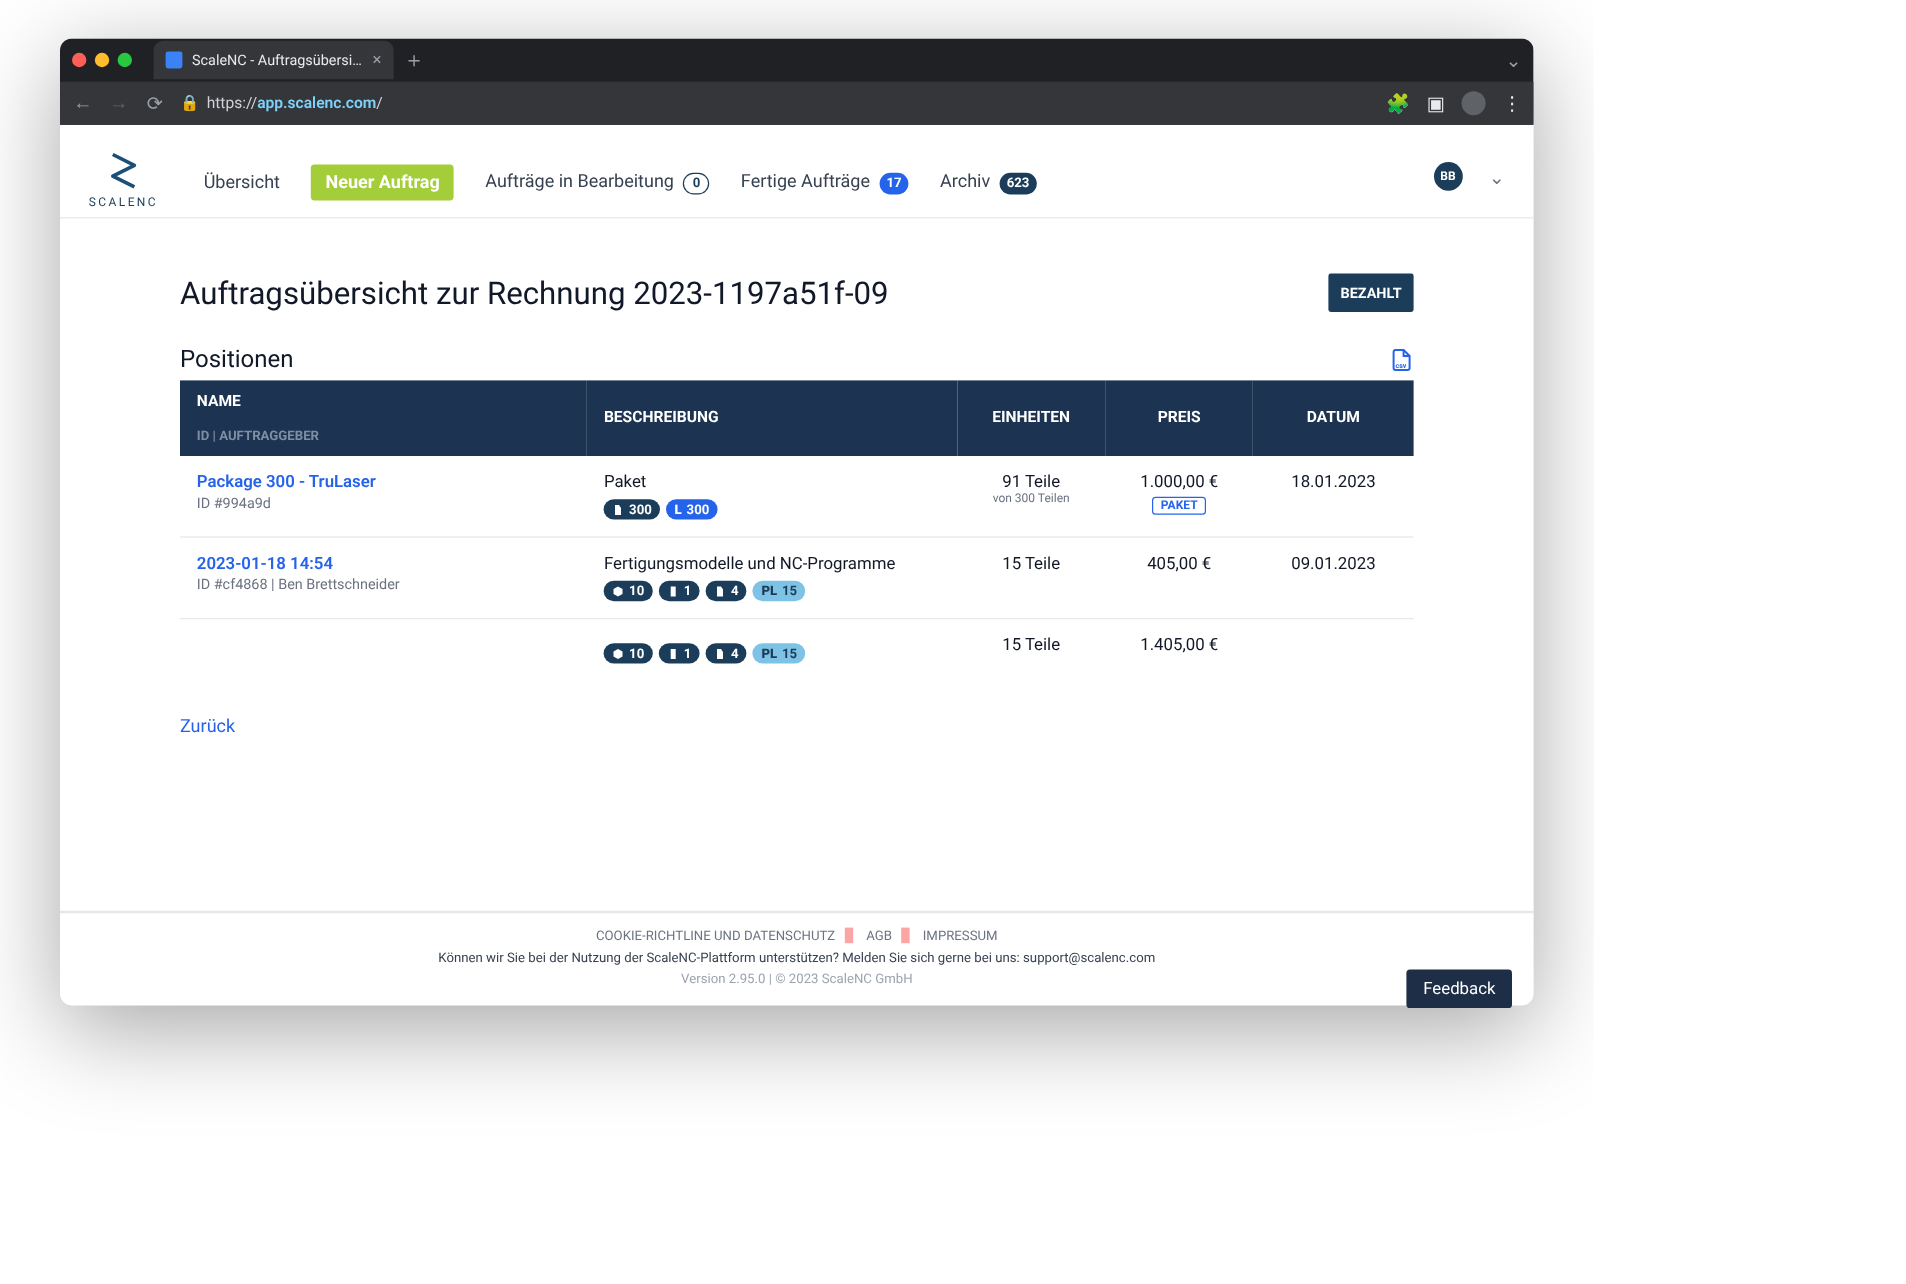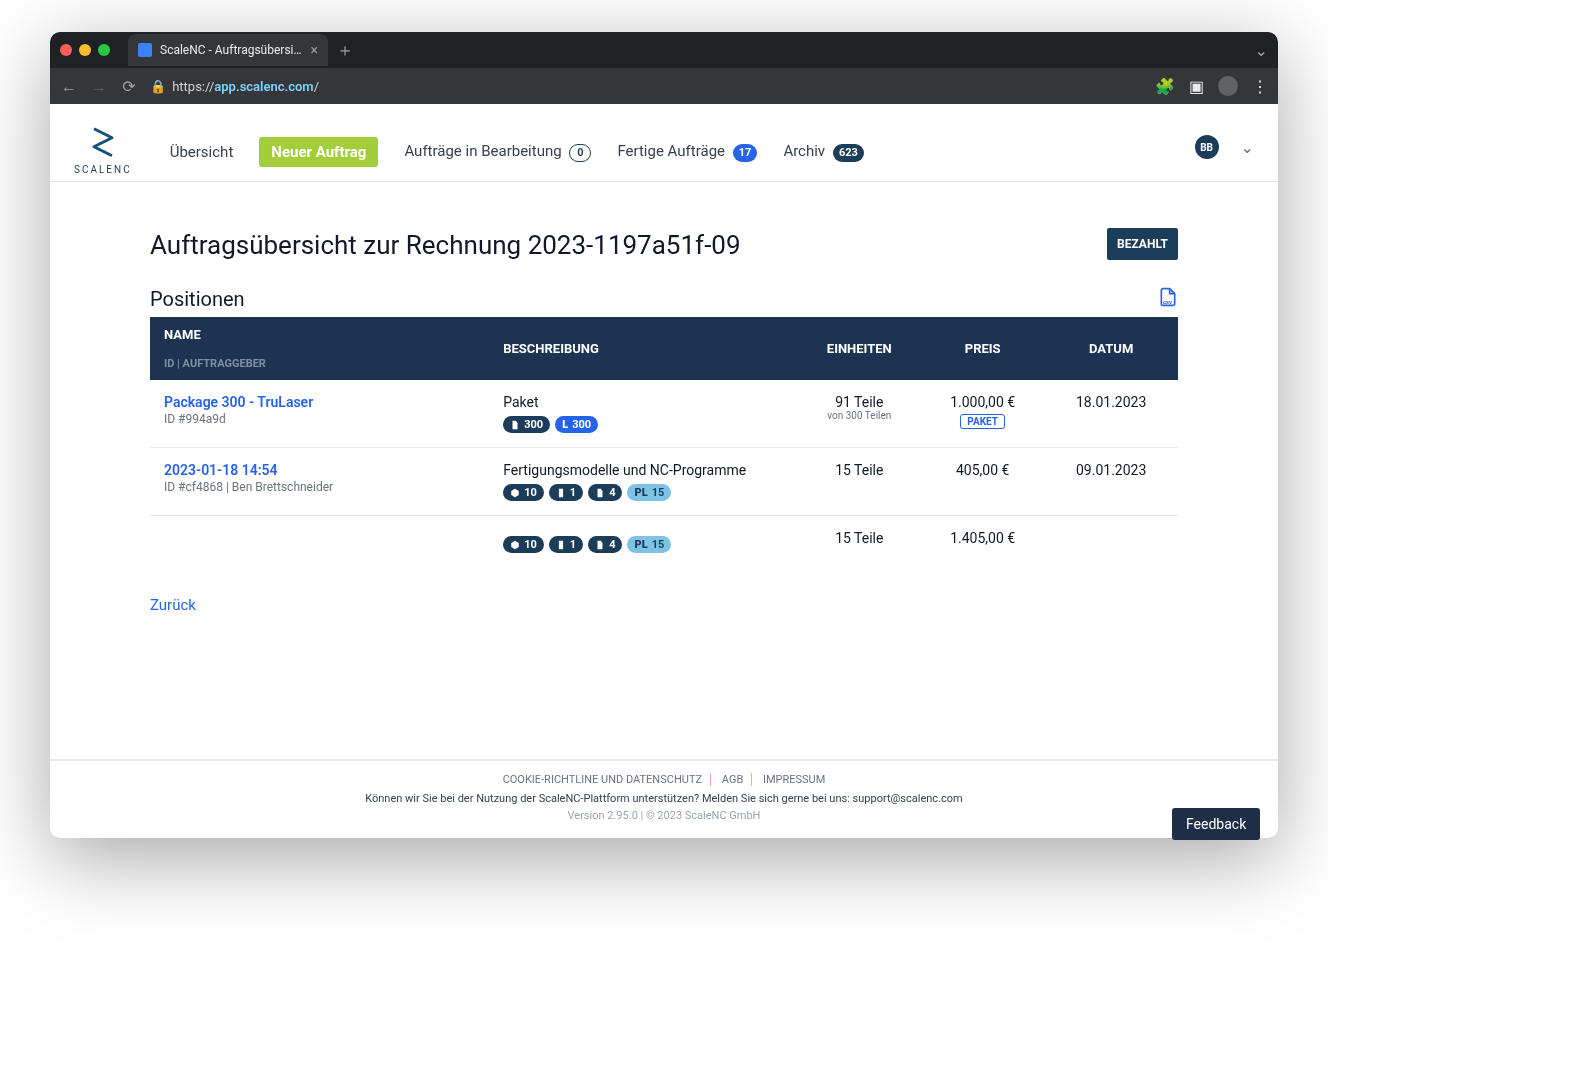--- a/index.html
+++ b/index.html
@@ -41,21 +41,21 @@
   .b-navy{background:#1c3d5a;color:#fff}
   .user-box{margin-left:auto;display:flex;align-items:center;gap:22px;padding-bottom:22px}
   .user-initials{width:24px;height:24px;border-radius:50%;background:#1c3d5a;color:#fff;font-size:10px;font-weight:700;display:flex;align-items:center;justify-content:center}
   .caret{color:#6b7280}
   
   .content{padding:46px 100px 0 100px;flex:1;overflow:auto}
   .title-row{display:flex;align-items:flex-end;margin-bottom:27px}
   h1{font-size:26px;font-weight:400;color:#111827}
   .status-pill{margin-left:auto;background:#1c3d5a;color:#fff;font-size:12px;font-weight:700;padding:9px 10px;border-radius:2px}
   .section-title{font-size:20px;font-weight:400;color:#111827;margin-bottom:6px}
-  .section-head{display:flex;align-items:flex-start}
+  .section-head{display:flex;align-items:center}
   .csv-ico{margin-left:auto;color:#2563eb;cursor:pointer;font-size:18px}
   table{width:100%;border-collapse:collapse}
   thead tr{background:#1c3451;color:#fff}
   thead th{text-align:left;padding:10px 14px;font-size:13px;font-weight:700}
   thead .sub{display:block;font-size:11px;font-weight:700;color:#7e8ea3;margin-top:15px}
   th.r,td.r{text-align:center}
   tbody tr{border-bottom:1px solid #e5e7eb}
   tbody tr.totals{border-bottom:none}
   tbody td{padding:14px;vertical-align:top;font-size:14px;color:#111827}
   .link{color:#2563eb;font-weight:600}
@@ -65,21 +65,21 @@
   .c-navy{background:#1c3d5a}
   .c-blue{background:#2563eb}
   .c-sky{background:#7ec3e6;color:#1c3d5a}
   .pkg-tag{display:inline-block;border:1px solid #2563eb;color:#2563eb;font-size:10px;font-weight:700;padding:1px 6px;border-radius:3px;margin-top:4px}
   .mini{font-size:10px;color:#6b7280}
   .back{text-align:left;margin-top:28px}
   .back a{color:#2563eb;font-size:15px;cursor:pointer}
   
   .footer{border-top:2px solid #e5e7eb;padding:12px 0 16px;text-align:center;font-size:11px;color:#6b7280}
   .footer .links{color:#6b7280}
-  .footer .links span{padding:0 8px;border-right:1px solid #fca5a5;cursor:pointer}
+  .footer .links span{padding:0 8px;border-right:7px solid #fca5a5;cursor:pointer}
   .footer .links span:last-child{border-right:none}
   .footer .line{margin-top:6px;color:#374151}
   .footer .ver{margin-top:4px;color:#9ca3af}
   .feedback{position:absolute;background:#1f2e47;color:#fff;font-size:14px;padding:8px 14px;border-radius:3px;cursor:pointer}
 </style>
 </head>
 <body>
 
 <div class="shadow-wrap">
 <div class="window">

